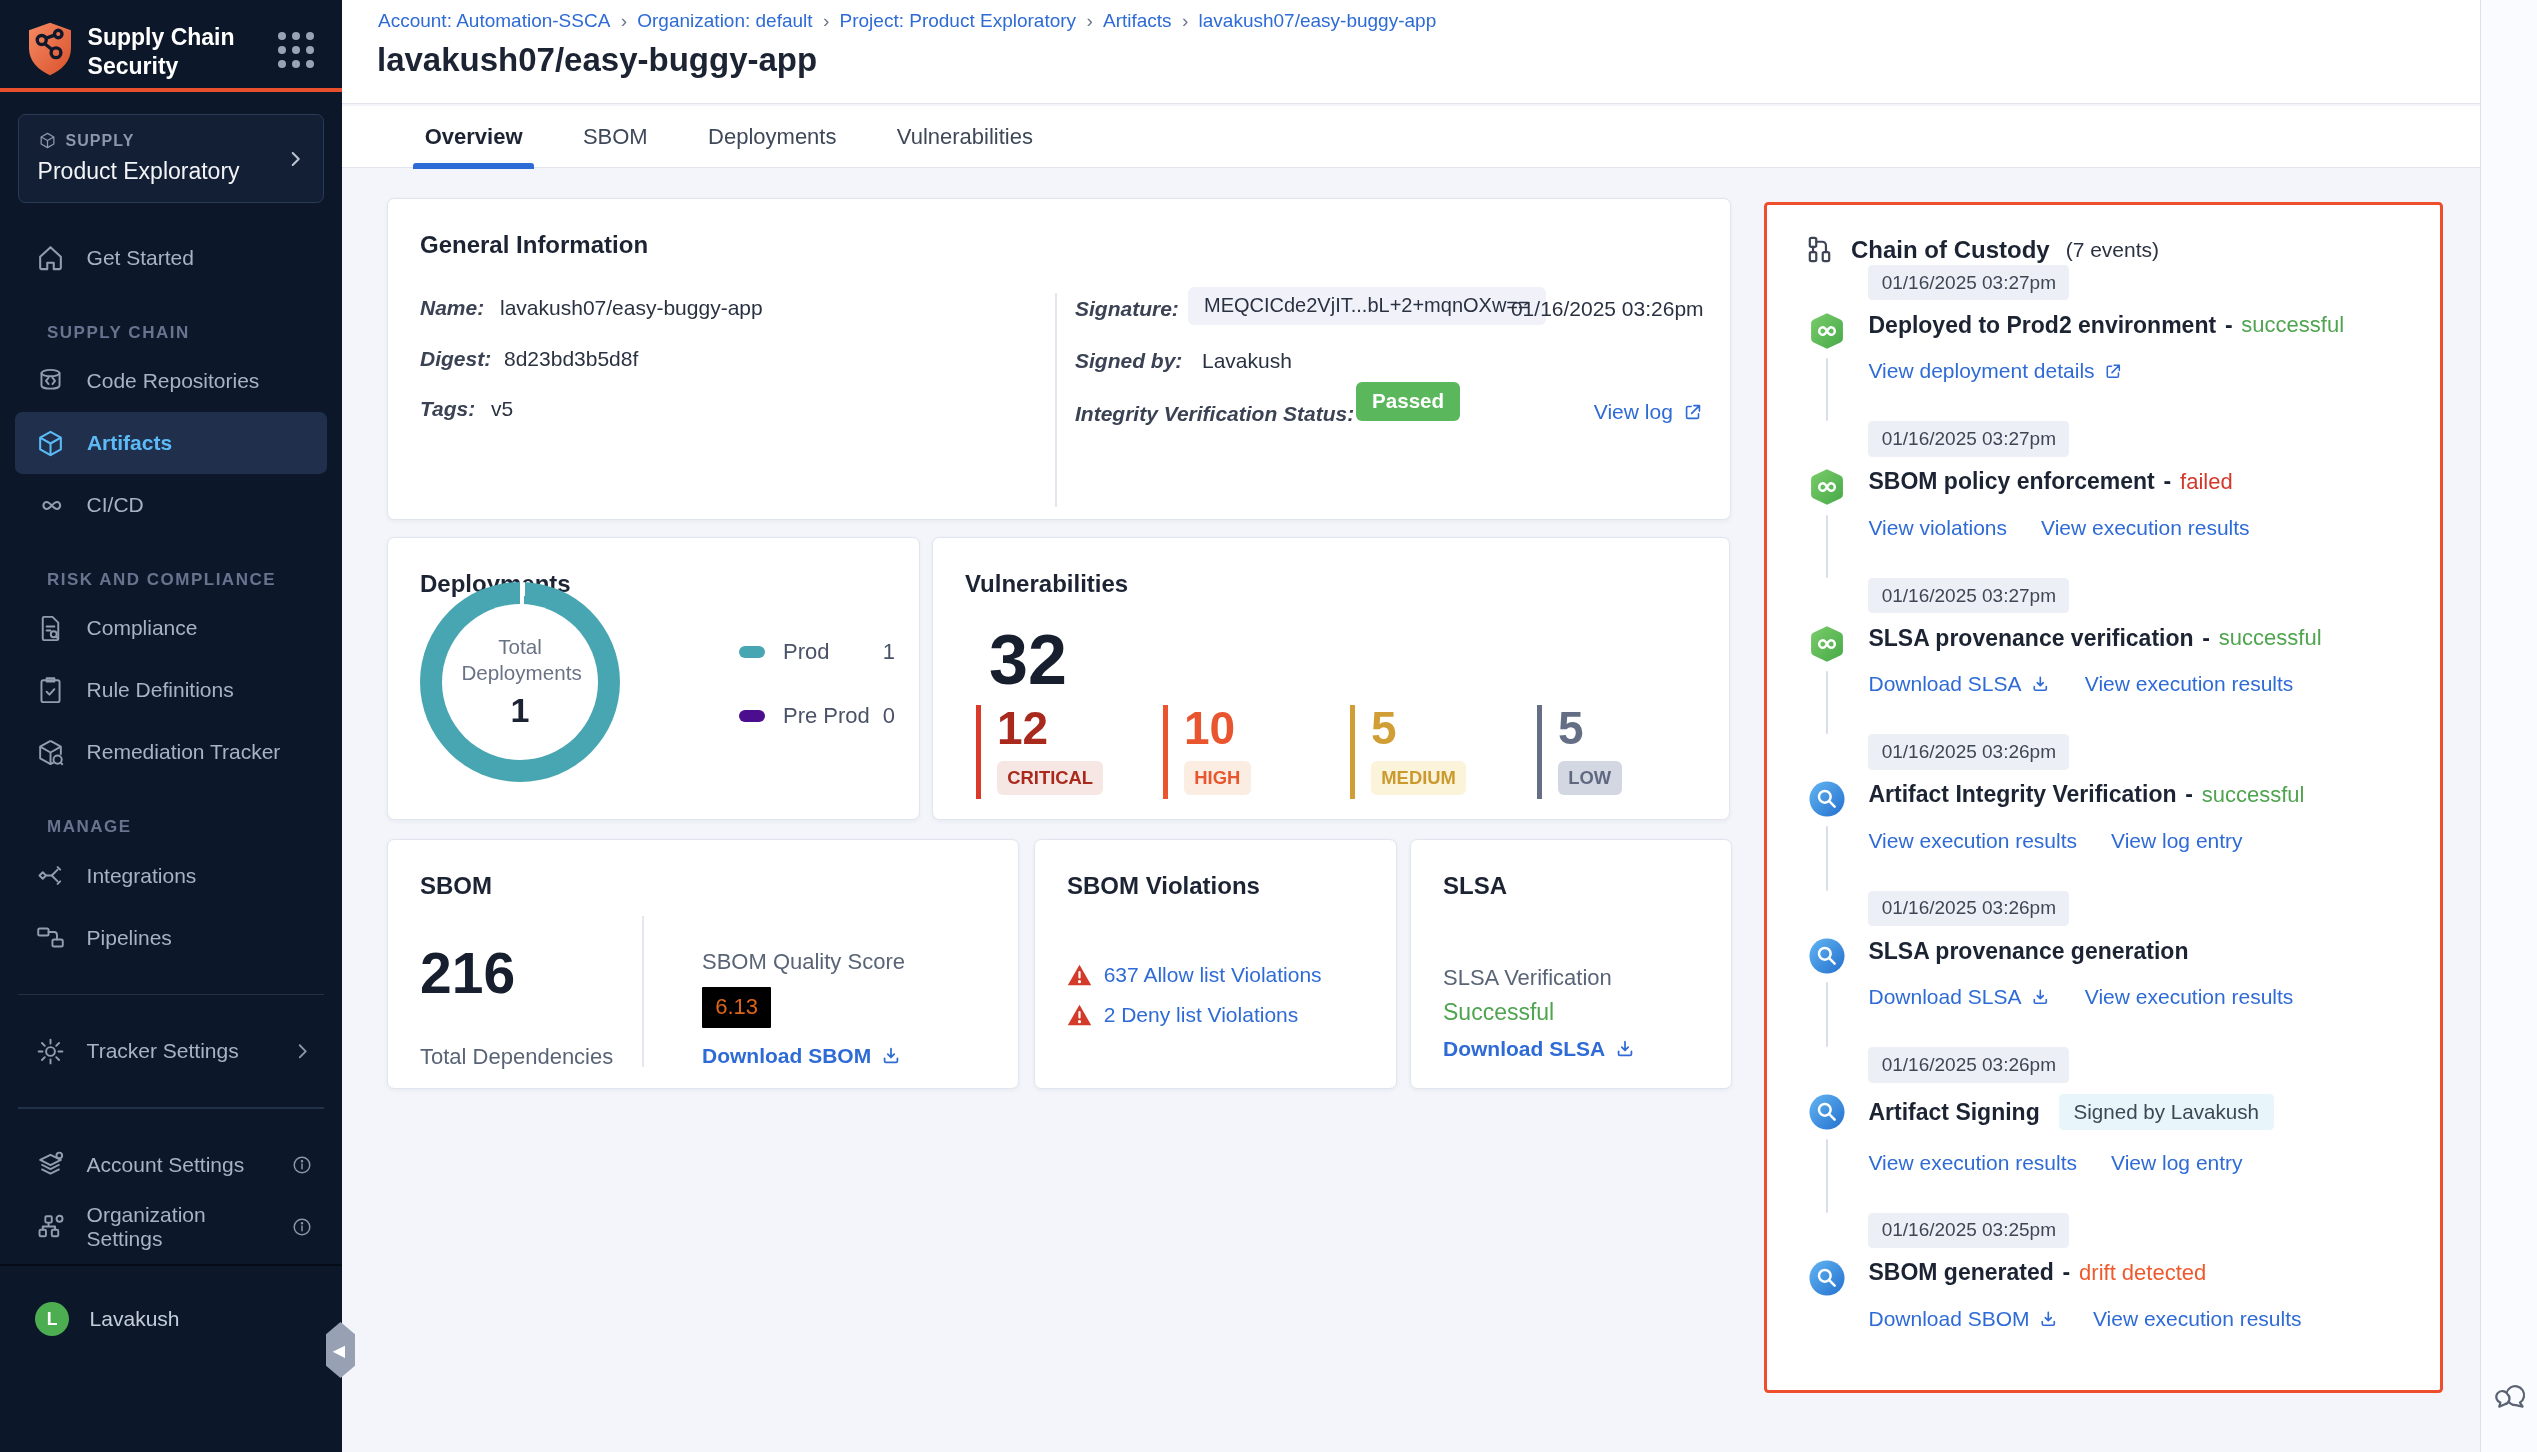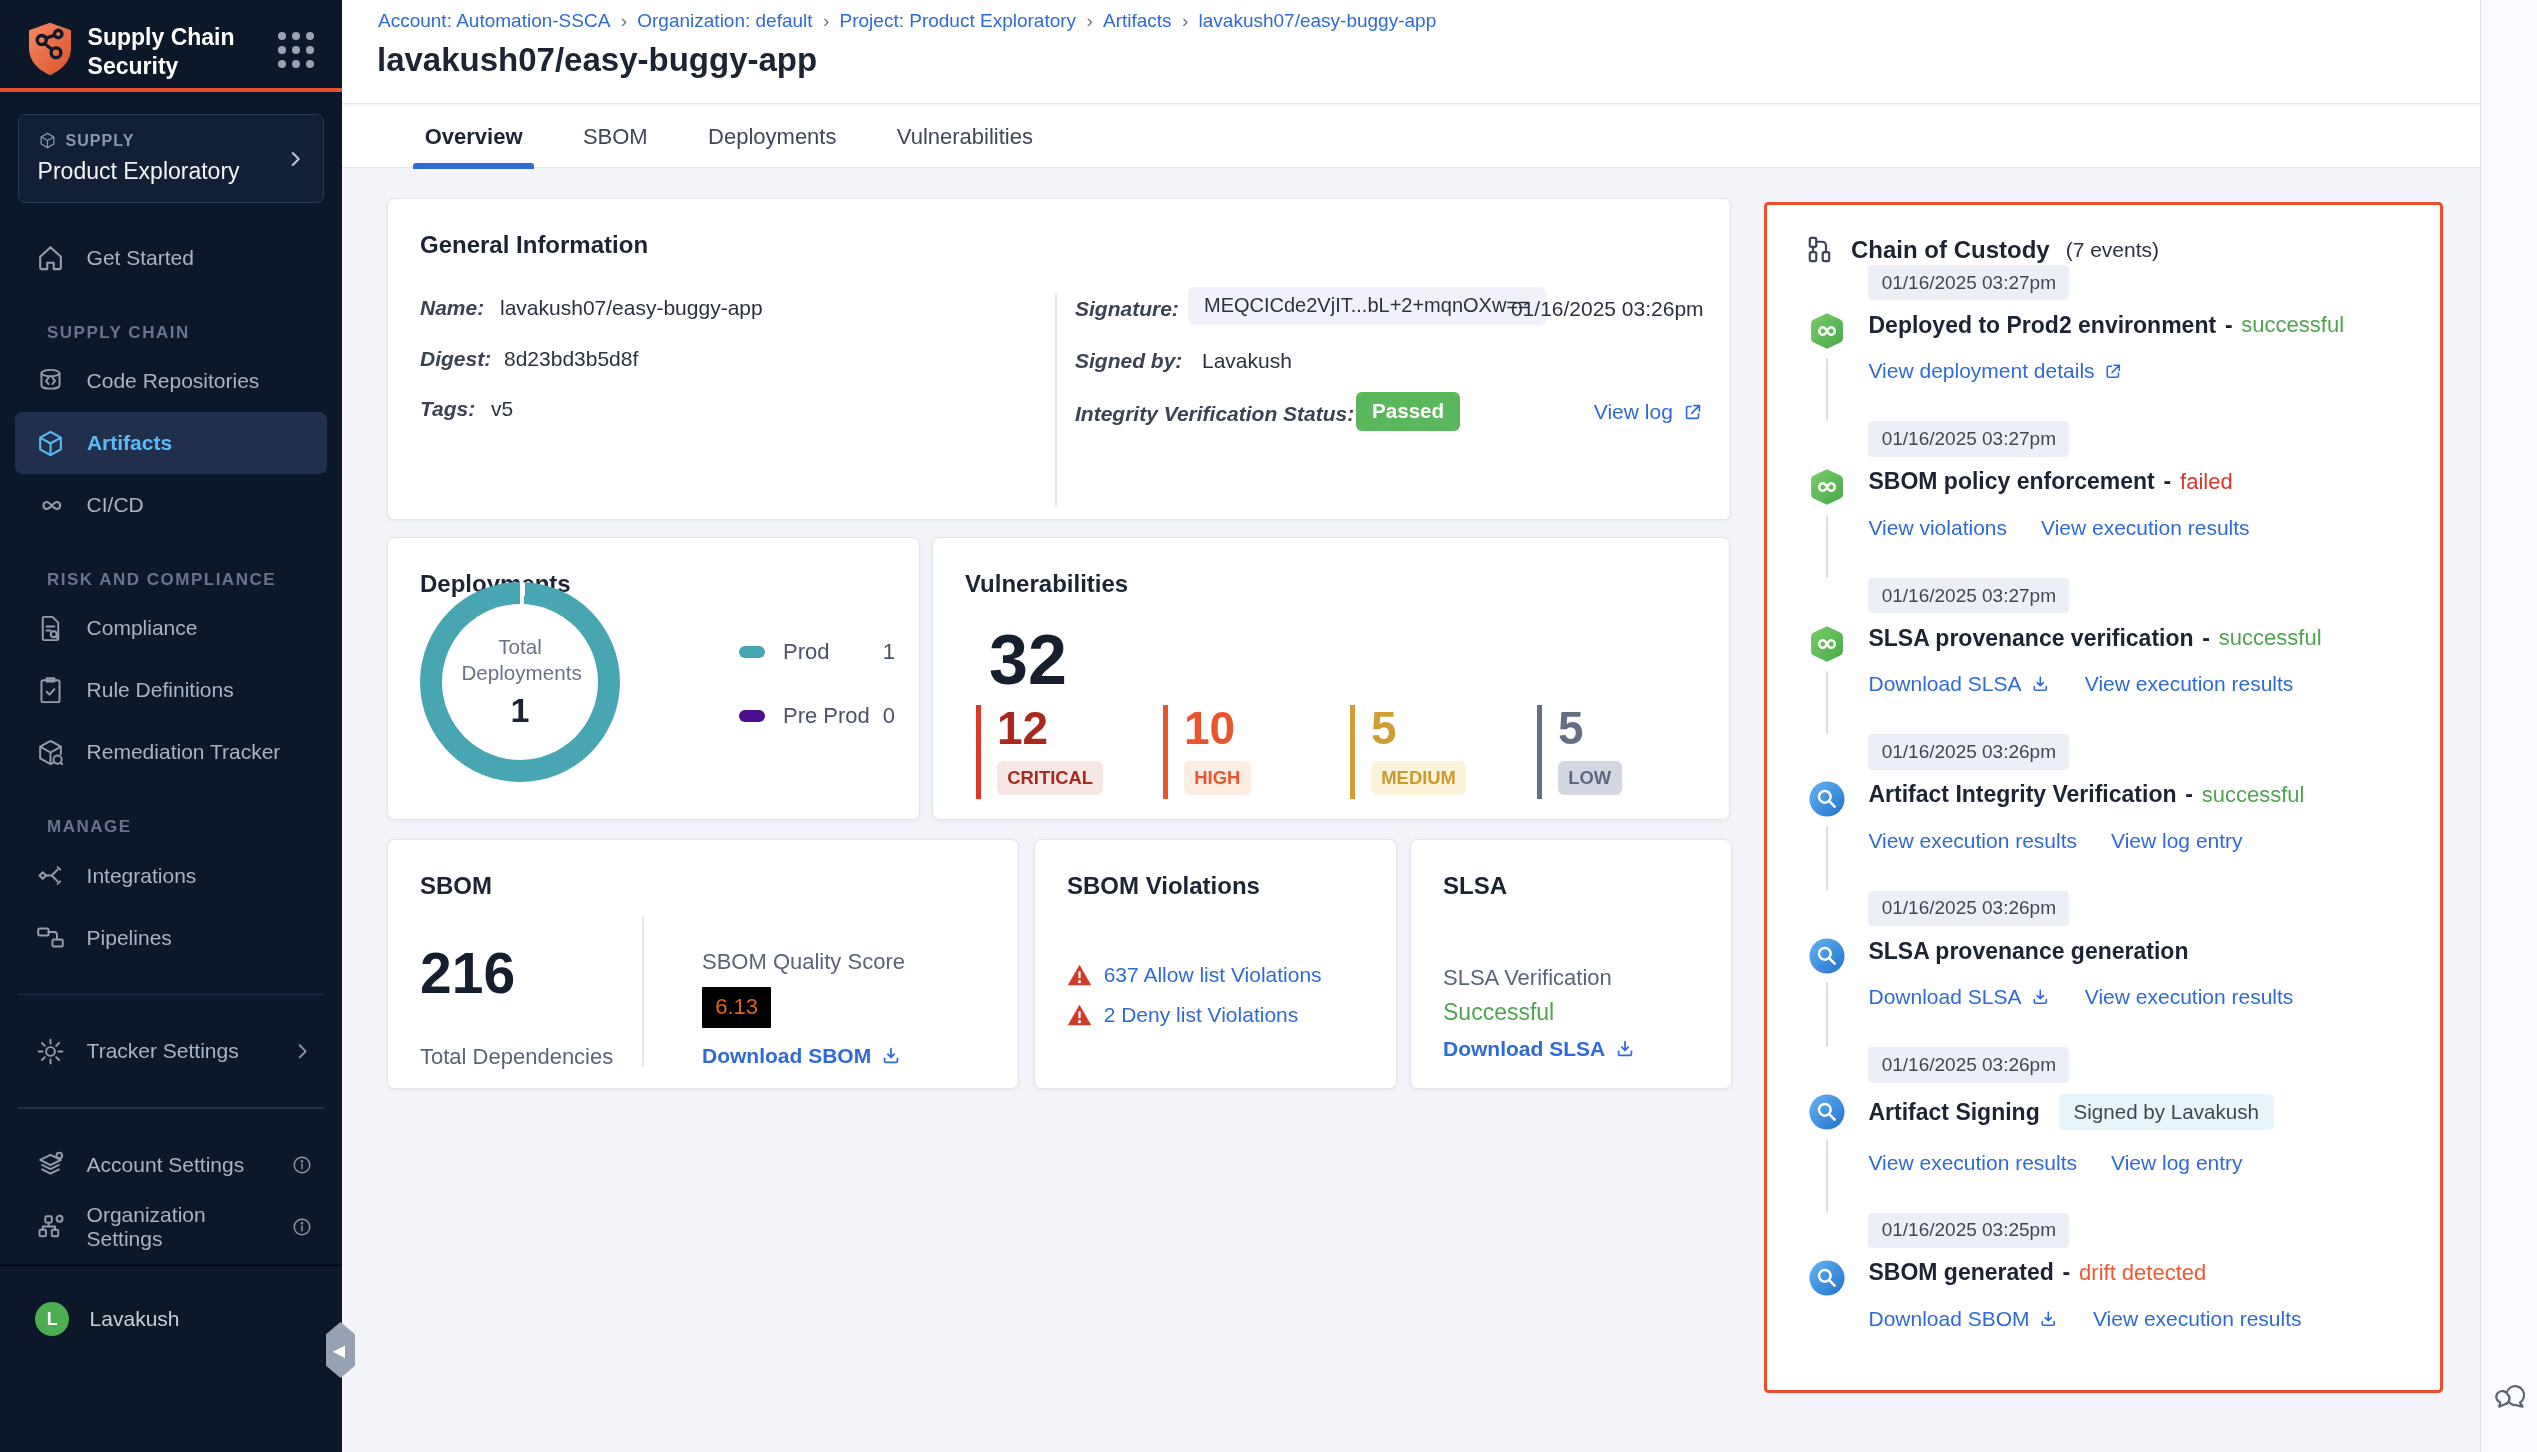--- a/index.html
+++ b/index.html
@@ -379,21 +379,21 @@
     <span class="val" style="position:absolute;left:116px;top:148px;">8d23bd3b5d8f</span>
     <span class="lbl" style="position:absolute;left:32px;top:198px;">Tags:</span>
     <span class="val" style="position:absolute;left:103px;top:198px;">v5</span>
     <div class="gi-div"></div>
     <span class="lbl" style="position:absolute;left:687px;top:98px;">Signature:</span>
     <span class="sig-chip" style="position:absolute;left:800px;top:88px;">MEQCICde2VjIT...bL+2+mqnOXw==</span>
     <span class="val" style="position:absolute;right:26.4px;top:98px;">01/16/2025 03:26pm</span>
     <span class="lbl" style="position:absolute;left:687px;top:150px;">Signed by:</span>
     <span class="val" style="position:absolute;left:814px;top:150px;">Lavakush</span>
     <span class="lbl" style="position:absolute;left:687px;top:203px;">Integrity Verification Status:</span>
-    <span class="passed-badge" style="position:absolute;left:968px;top:193px;">Passed</span>
+    <span class="passed-badge" style="position:absolute;left:968px;top:183px;">Passed</span>
     <a class="blue-link" style="position:absolute;right:26.4px;top:201px;">
       <span>View log</span>
       <span>
         <svg width="22" height="22" viewBox="0 0 24 24" fill="none" stroke="#2E6BD6" stroke-width="1.8" stroke-linecap="round" stroke-linejoin="round">
             <path d="M10 6H6.5A1.5 1.5 0 0 0 5 7.5v10A1.5 1.5 0 0 0 6.5 19h10a1.5 1.5 0 0 0 1.5-1.5V14"></path>
             <path d="M13 5h6v6M19 5l-8.5 8.5"></path>
           </svg>
       </span>
     </a>
   </div>

